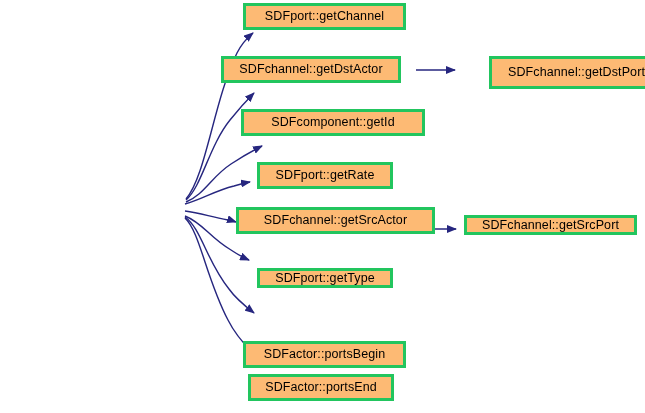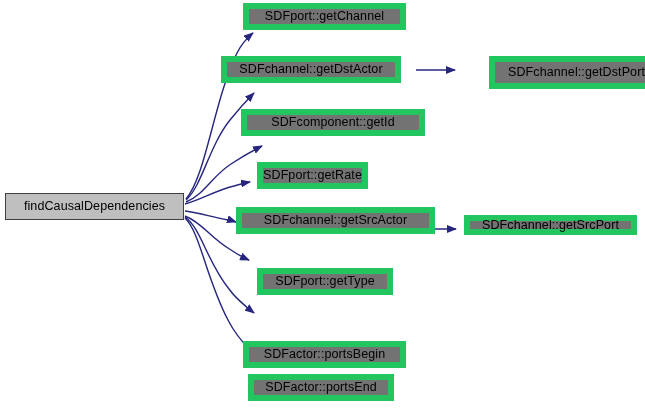--- a/index.html
+++ b/index.html
@@ -18,22 +18,22 @@
   #edge-layer {
     position: absolute;
     left: 0;
     top: 0;
     width: 645px;
     height: 413px;
   }
   .gnode {
     position: absolute;
     box-sizing: border-box;
-    border: 6px solid #22c55e;
-    background: #737373;
+    border: 3px solid #22c55e;
+    background: #fdba74;
     color: #000000;
     font-size: 12.5px;
     line-height: 1;
     display: flex;
     align-items: center;
     justify-content: center;
     white-space: nowrap;
     letter-spacing: 0.1px;
   }
   .gnode.root {
@@ -63,41 +63,38 @@
         <path d="M 185 204 C 203 199 214 191 234 186 C 240 184 244 183 250 182" stroke="#26267f" marker-end="url(#ah)"></path>
         <path d="M 185 211 C 200 213 208 216 228 220 C 231 221 233 221 236 222" stroke="#26267f" marker-end="url(#ah)"></path>
         <path d="M 185 216 C 203 223 210 238 231 250 C 237 254 242 257 249 260" stroke="#26267f" marker-end="url(#ah)"></path>
         <path d="M 185 217 C 201 228 207 262 229 289 C 236 299 245 306 254 313" stroke="#26267f" marker-end="url(#ah)"></path>
         <path d="M 185 218 C 200 232 206 278 228 320 C 234 332 243 343 252 352" stroke="#26267f" marker-end="url(#ah)"></path>
         <path d="M 416 70 L 455 70" stroke="#26267f" marker-end="url(#ah)"></path>
         <path d="M 416 229 L 456 229" stroke="#26267f" marker-end="url(#ah)"></path>
       </g>
   </svg>
 
-  <div class="gnode root" style="left: 5px; top: 193px; width: 179px; height: 27px; background: rgb(191, 191, 191);">
-    <span class="gnode-label">findCausalDependencies</span>
-  </div>
 
   <div id="node-container">
       <div class="gnode" style="left: 243px; top: 3px; width: 163px; height: 27px;">
         <span class="gnode-label">SDFport::getChannel</span>
       </div>
       <div class="gnode" style="left: 221px; top: 56px; width: 180px; height: 27px;">
         <span class="gnode-label">SDFchannel::getDstActor</span>
       </div>
       <div class="gnode" style="left: 241px; top: 109px; width: 184px; height: 27px;">
         <span class="gnode-label">SDFcomponent::getId</span>
       </div>
-      <div class="gnode" style="left: 257px; top: 162px; width: 111px; height: 27px; align-items: center;">
+      <div class="gnode" style="left: 257px; top: 162px; width: 136px; height: 27px; align-items: center;">
         <span class="gnode-label">SDFport::getRate</span>
       </div>
       <div class="gnode" style="left: 236px; top: 207px; width: 199px; height: 27px;">
         <span class="gnode-label">SDFchannel::getSrcActor</span>
       </div>
-      <div class="gnode" style="left: 257px; top: 268px; width: 136px; height: 27px;">
+      <div class="gnode" style="left: 257px; top: 268px; width: 136px; height: 20px;">
         <span class="gnode-label">SDFport::getType</span>
       </div>
       <div class="gnode" style="left: 243px; top: 321px; width: 163px; height: 27px; margin-top: 20px;">
         <span class="gnode-label">SDFactor::portsBegin</span>
       </div>
       <div class="gnode" style="left: 248px; top: 374px; width: 146px; height: 27px;">
         <span class="gnode-label">SDFactor::portsEnd</span>
       </div>
       <div class="gnode" style="left: 489px; top: 56px; width: 175px; height: 33px;">
         <span class="gnode-label">SDFchannel::getDstPort</span>

